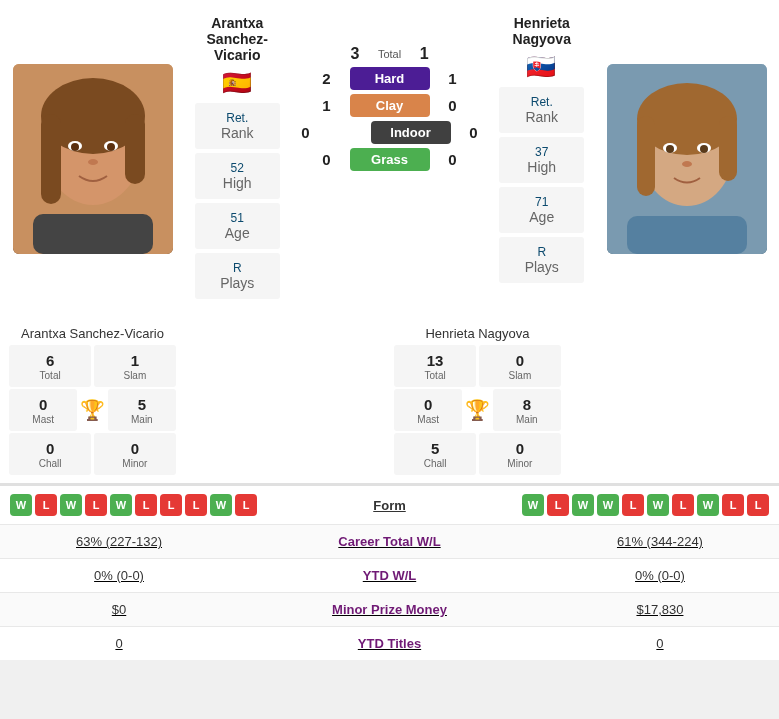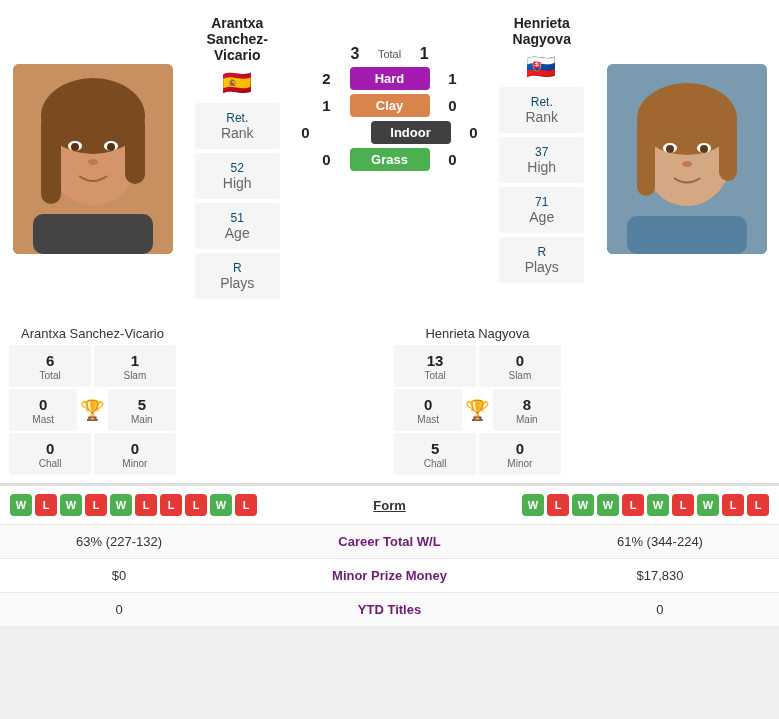--- a/index.html
+++ b/index.html
@@ -109,21 +109,21 @@
     }
     .surface-badge {
       padding: 4px 12px;
       border-radius: 4px;
       color: #fff;
       font-weight: bold;
       font-size: 13px;
       width: 80px;
       text-align: center;
     }
-    .badge-hard { background: #a21caf; }
+    .badge-hard { background: #4c1d95; }
     .badge-clay { background: #d9844a; }
     .badge-indoor { background: #404040; margin-left: 42px; }
     .badge-grass { background: #4caf50; }
 
     
     .player-bottom-name {
       font-size: 13px;
       color: #333;
       text-align: center;
       margin-top: 4px;
@@ -161,20 +161,21 @@
       font-weight: bold;
       color: #333;
       text-align: center;
       text-decoration: underline;
     }
 
     
     .stats-table {
       width: 100%;
       border-collapse: collapse;
+      text-decoration: underline;
     }
     .stats-table tr {
       border-top: 1px solid #e8e8e8;
     }
     .stats-table td {
       padding: 9px 10px;
       font-size: 13px;
       color: #333;
       text-align: center;
     }
@@ -503,20 +504,25 @@
         <div class="form-badge form-l">L</div>
       </div>
   </div>
 
   <table class="stats-table">
     <tbody>
       <tr>
         <td>63% (227-132)</td>
         <td class="label-col">Career Total W/L</td>
         <td>61% (344-224)</td>
+      </tr>
+      <tr>
+        <td>0% (0-0)</td>
+        <td class="label-col">YTD W/L</td>
+        <td>0% (0-0)</td>
       </tr>
       <tr>
         <td>$0</td>
         <td class="label-col">Minor Prize Money</td>
         <td>$17,830</td>
       </tr>
       <tr>
         <td>0</td>
         <td class="label-col">YTD Titles</td>
         <td>0</td>

